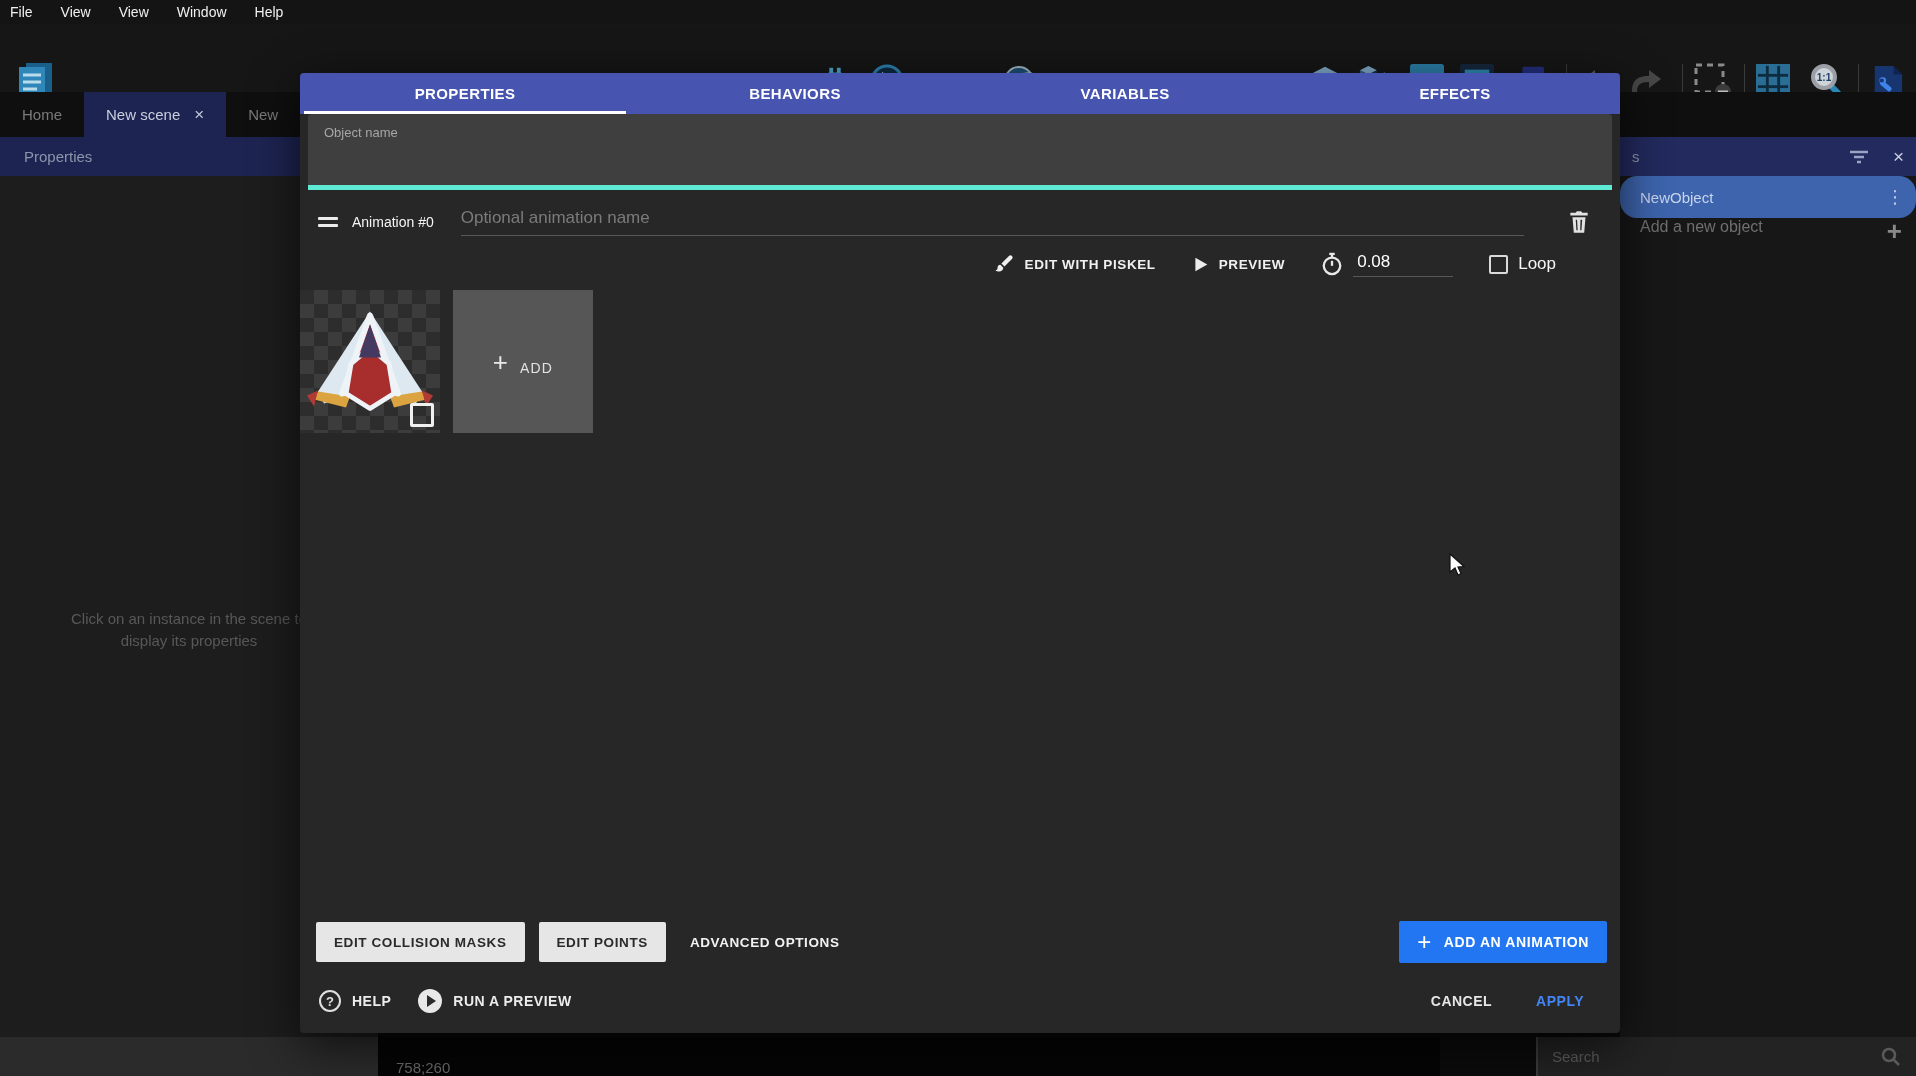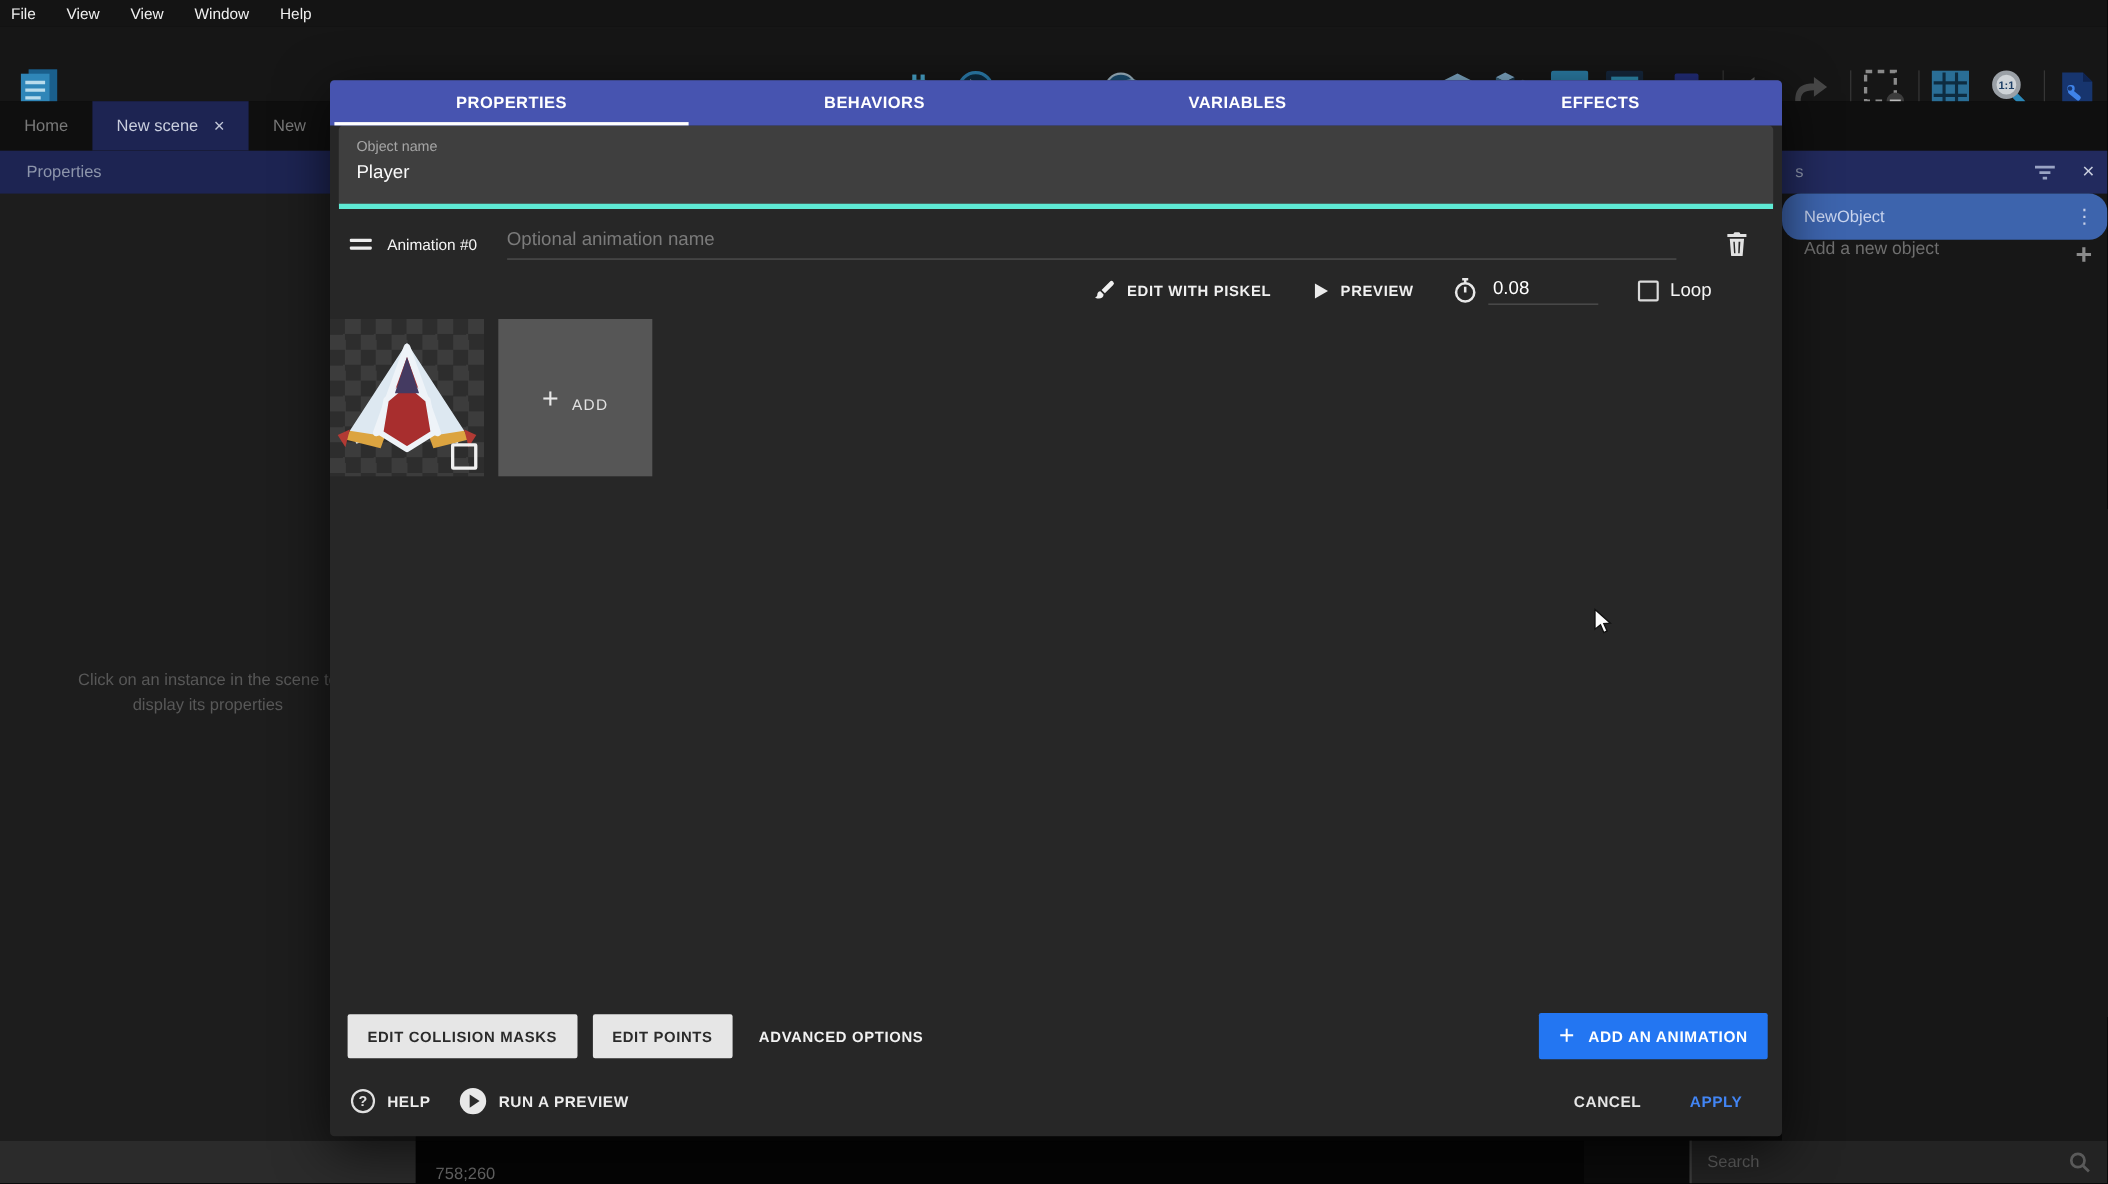--- a/index.html
+++ b/index.html
@@ -322,21 +322,20 @@
     <div class="dtabs">
       <div class="dtab">PROPERTIES</div>
       <div class="dtab">BEHAVIORS</div>
       <div class="dtab">VARIABLES</div>
       <div class="dtab">EFFECTS</div>
       <div class="dtab-underline"></div>
     </div>
 
     <div class="namefield">
       <div class="flabel">Object name</div>
-      <input type="text" value="Player" style="">
     </div>
 
     <div class="animrow">
       <div class="draghandle">
           <i></i>
           <i></i>
         </div>
       <span class="animtitle">Animation #0</span>
       <input type="text" placeholder="Optional animation name" style="">
       <svg width="26" height="26" viewBox="0 0 24 24">

